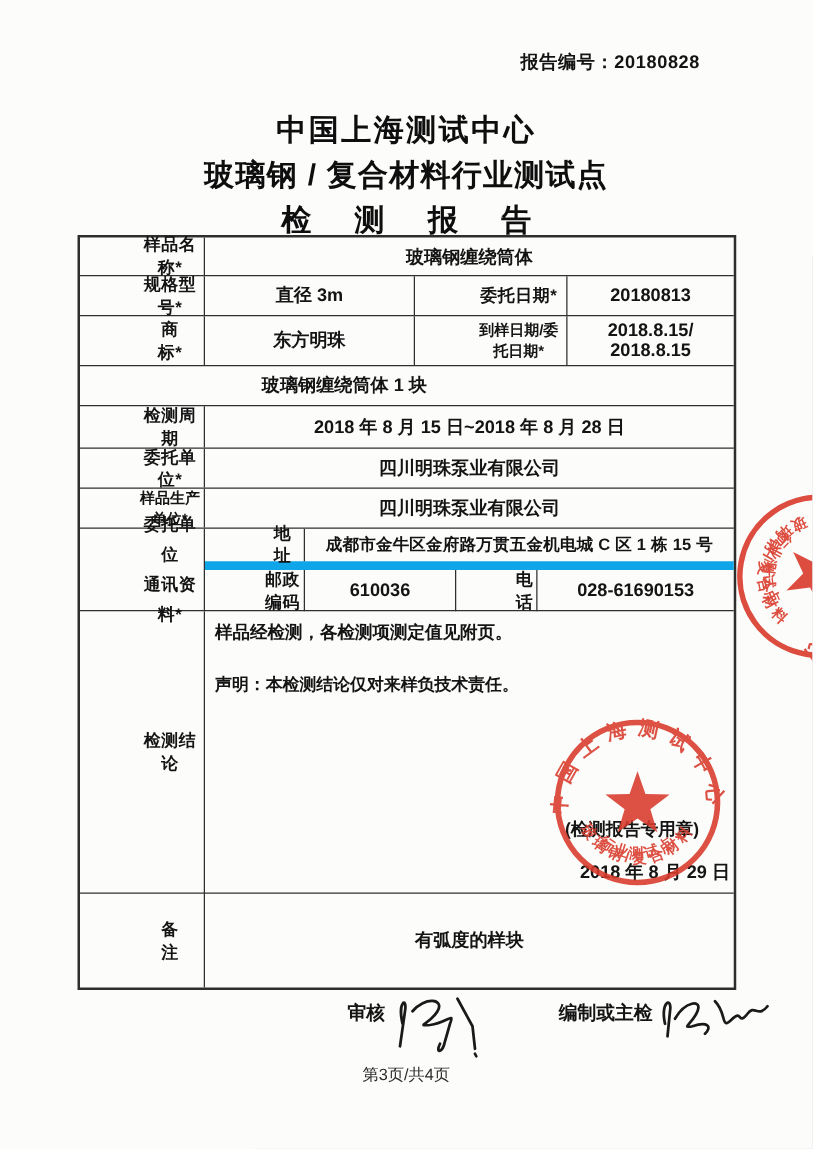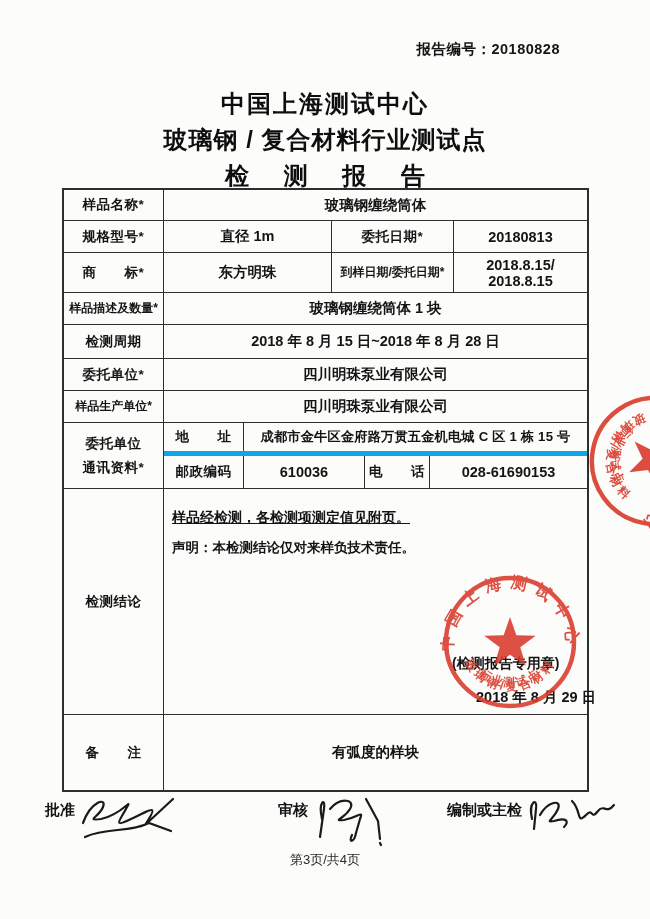--- a/index.html
+++ b/index.html
@@ -14,39 +14,39 @@
   .t2{top:124px; font-size:24px; letter-spacing:1px;}
   .t3{top:160px; font-size:24px; letter-spacing:14px; text-indent:14px;}
 
   
   .tbl{position:absolute; left:62px; top:188px; width:523px; border:2px solid #2e2e2e; box-sizing:content-box; background:transparent;}
   .r{display:flex; border-bottom:1px solid #2f2f2f; box-sizing:border-box;}
   .r.lastrow{border-bottom:none;}
   .c{box-sizing:border-box; border-right:1px solid #2f2f2f; display:flex; flex-direction:column; align-items:center; justify-content:center; text-align:center; padding:0 2px;}
   .c:last-child{border-right:none;}
   .stack{display:flex; flex-direction:column; box-sizing:border-box;}
-  .sr{display:flex; border-bottom:5px solid #0ea5e9; box-sizing:border-box;}
+  .sr{display:flex; border-bottom:7px solid #0ea5e9; box-sizing:border-box;}
   .sr.last{border-bottom:none;}
   .sr .c{height:100%;}
   .w100{width:100px}.w168{width:168px}.w122{width:122px}.w133{width:133px}.w423{width:423px}
   .w80{width:80px}.w121{width:121px}.w65{width:65px}.w157{width:157px}.w343{width:343px}
   .h31{height:31px}.h32{height:32px}.h40{height:40px}.h34{height:34px}.h33{height:33px}
   .h66{height:66px}.h226{height:226px}.h75{height:75px}
-  .lbl{font-size:13.5px; font-weight:bold; letter-spacing:.5px;}
+  .lbl{font-size:13.5px; font-weight:bold; letter-spacing:.5px;padding-left:47px;}
   .lbl.sm{font-size:12px; letter-spacing:0;}
   .val{font-size:14.5px; font-weight:bold;text-align:center;}
   .val.sm13{font-size:13.2px; letter-spacing:.2px;}
   .lbl2 div{line-height:24px;}
 
   
   .concl{position:relative; box-sizing:border-box;}
-  .cl1{position:absolute; top:20px; left:8px; font-size:14px; font-weight:bold;text-decoration:underline;}
+  .cl1{position:absolute; top:8px; left:8px; font-size:14px; font-weight:bold;}
   .cl2{position:absolute; top:50px; left:8px; font-size:13.5px; font-weight:bold;text-align:center;}
   .seal-cap{position:absolute; top:166px; left:288px; font-size:14px; font-weight:bold; z-index:1; white-space:nowrap;}
-  .seal-date{position:absolute; top:199px; left:312px; font-size:14.5px; font-weight:bold; z-index:1; white-space:nowrap;}
+  .seal-date{position:absolute; top:199px; left:300px; font-size:14.5px; font-weight:bold; z-index:1; white-space:nowrap;}
   .stamp-main{position:absolute; left:276px; top:83px; width:140px; height:140px; opacity:.88; z-index:2;}
   .stamp-edge{position:absolute; right:-74px; top:392px; width:138px; height:138px; opacity:.9; transform:rotate(100deg); z-index:3;}
   .stamp-text{font-family:"Liberation Sans",sans-serif; font-weight:bold;}
 
   
   .sig-row{position:absolute; left:40px; top:793px; width:580px; height:60px;}
   .sig{position:absolute; display:flex; align-items:flex-start;}
   .sig-lbl{font-size:15px; font-weight:bold; padding-top:8px; white-space:nowrap;}
   .g1{left:5px}.g2{left:238px}.g3{left:407px}
   .sign{margin-left:2px;}
@@ -68,37 +68,36 @@
 
   <div class="tbl">
 
     <div class="r h31">
       <div class="c w100 lbl">样品名称*</div>
       <div class="c w423 val">玻璃钢缠绕筒体</div>
     </div>
 
     <div class="r h32">
       <div class="c w100 lbl">规格型号*</div>
-      <div class="c w168 val">直径 1m</div>
+      <div class="c w168 val">直径 3m</div>
       <div class="c w122 lbl">委托日期*</div>
       <div class="c w133 val">20180813</div>
     </div>
 
     <div class="r h40">
       <div class="c w100 lbl">商　　标*</div>
       <div class="c w168 val">东方明珠</div>
       <div class="c w122 lbl sm">到样日期/委托日期*</div>
       <div class="c w133 val">
         <div>2018.8.15/</div>
         <div>2018.8.15</div>
       </div>
     </div>
 
     <div class="r h32">
-      <div class="c w100 lbl sm">样品描述及数量*</div>
       <div class="c w423 val">玻璃钢缠绕筒体 1 块</div>
     </div>
 
     <div class="r h34">
       <div class="c w100 lbl">检测周期</div>
       <div class="c w423 val">2018 年 8 月 15 日~2018 年 8 月 28 日</div>
     </div>
 
     <div class="r h32">
       <div class="c w100 lbl">委托单位*</div>
@@ -156,26 +155,20 @@
     </div>
 
     <div class="r h75 lastrow">
       <div class="c w100 lbl">备　　注</div>
       <div class="c w423 val">有弧度的样块</div>
     </div>
 
   </div>
 
   <div class="sig-row">
-    <div class="sig g1">
-      <span class="sig-lbl">批准</span>
-      <svg class="sign" width="112" height="52" viewBox="0 0 112 52" xmlns="http://www.w3.org/2000/svg">
-        <path d="M6 30 C14 8 30 4 26 14 C22 24 8 28 24 26 C44 22 56 4 50 14 C44 26 34 36 54 26 C72 18 84 8 68 32 L96 6 M8 44 C30 34 52 40 72 30 L94 38" fill="none" stroke="#1a1a1a" stroke-width="2.2" stroke-linecap="round"></path>
-      </svg>
-    </div>
     <div class="sig g2">
       <span class="sig-lbl">审核</span>
       <svg class="sign" width="92" height="58" viewBox="0 0 92 58" xmlns="http://www.w3.org/2000/svg">
         <path d="M12 26 C8 8 16 4 14 16 L10 44 M20 16 C30 4 46 6 40 16 C34 26 22 28 34 27 C48 25 54 16 50 26 L46 40 C44 50 38 50 42 42 M56 6 L68 28 L70 46 M70 50 L71 52" fill="none" stroke="#1a1a1a" stroke-width="2.2" stroke-linecap="round"></path>
       </svg>
     </div>
     <div class="sig g3">
       <span class="sig-lbl">编制或主检</span>
       <svg class="sign" width="96" height="42" viewBox="0 0 96 42" xmlns="http://www.w3.org/2000/svg">
         <path d="M8 26 C4 8 14 4 12 16 L10 36 M16 22 C24 8 38 6 34 16 C30 26 20 30 30 28 C42 24 46 28 40 34 M48 8 C58 18 52 32 62 22 C70 14 66 28 74 18 C80 10 82 22 90 12" fill="none" stroke="#1a1a1a" stroke-width="2.2" stroke-linecap="round"></path>

